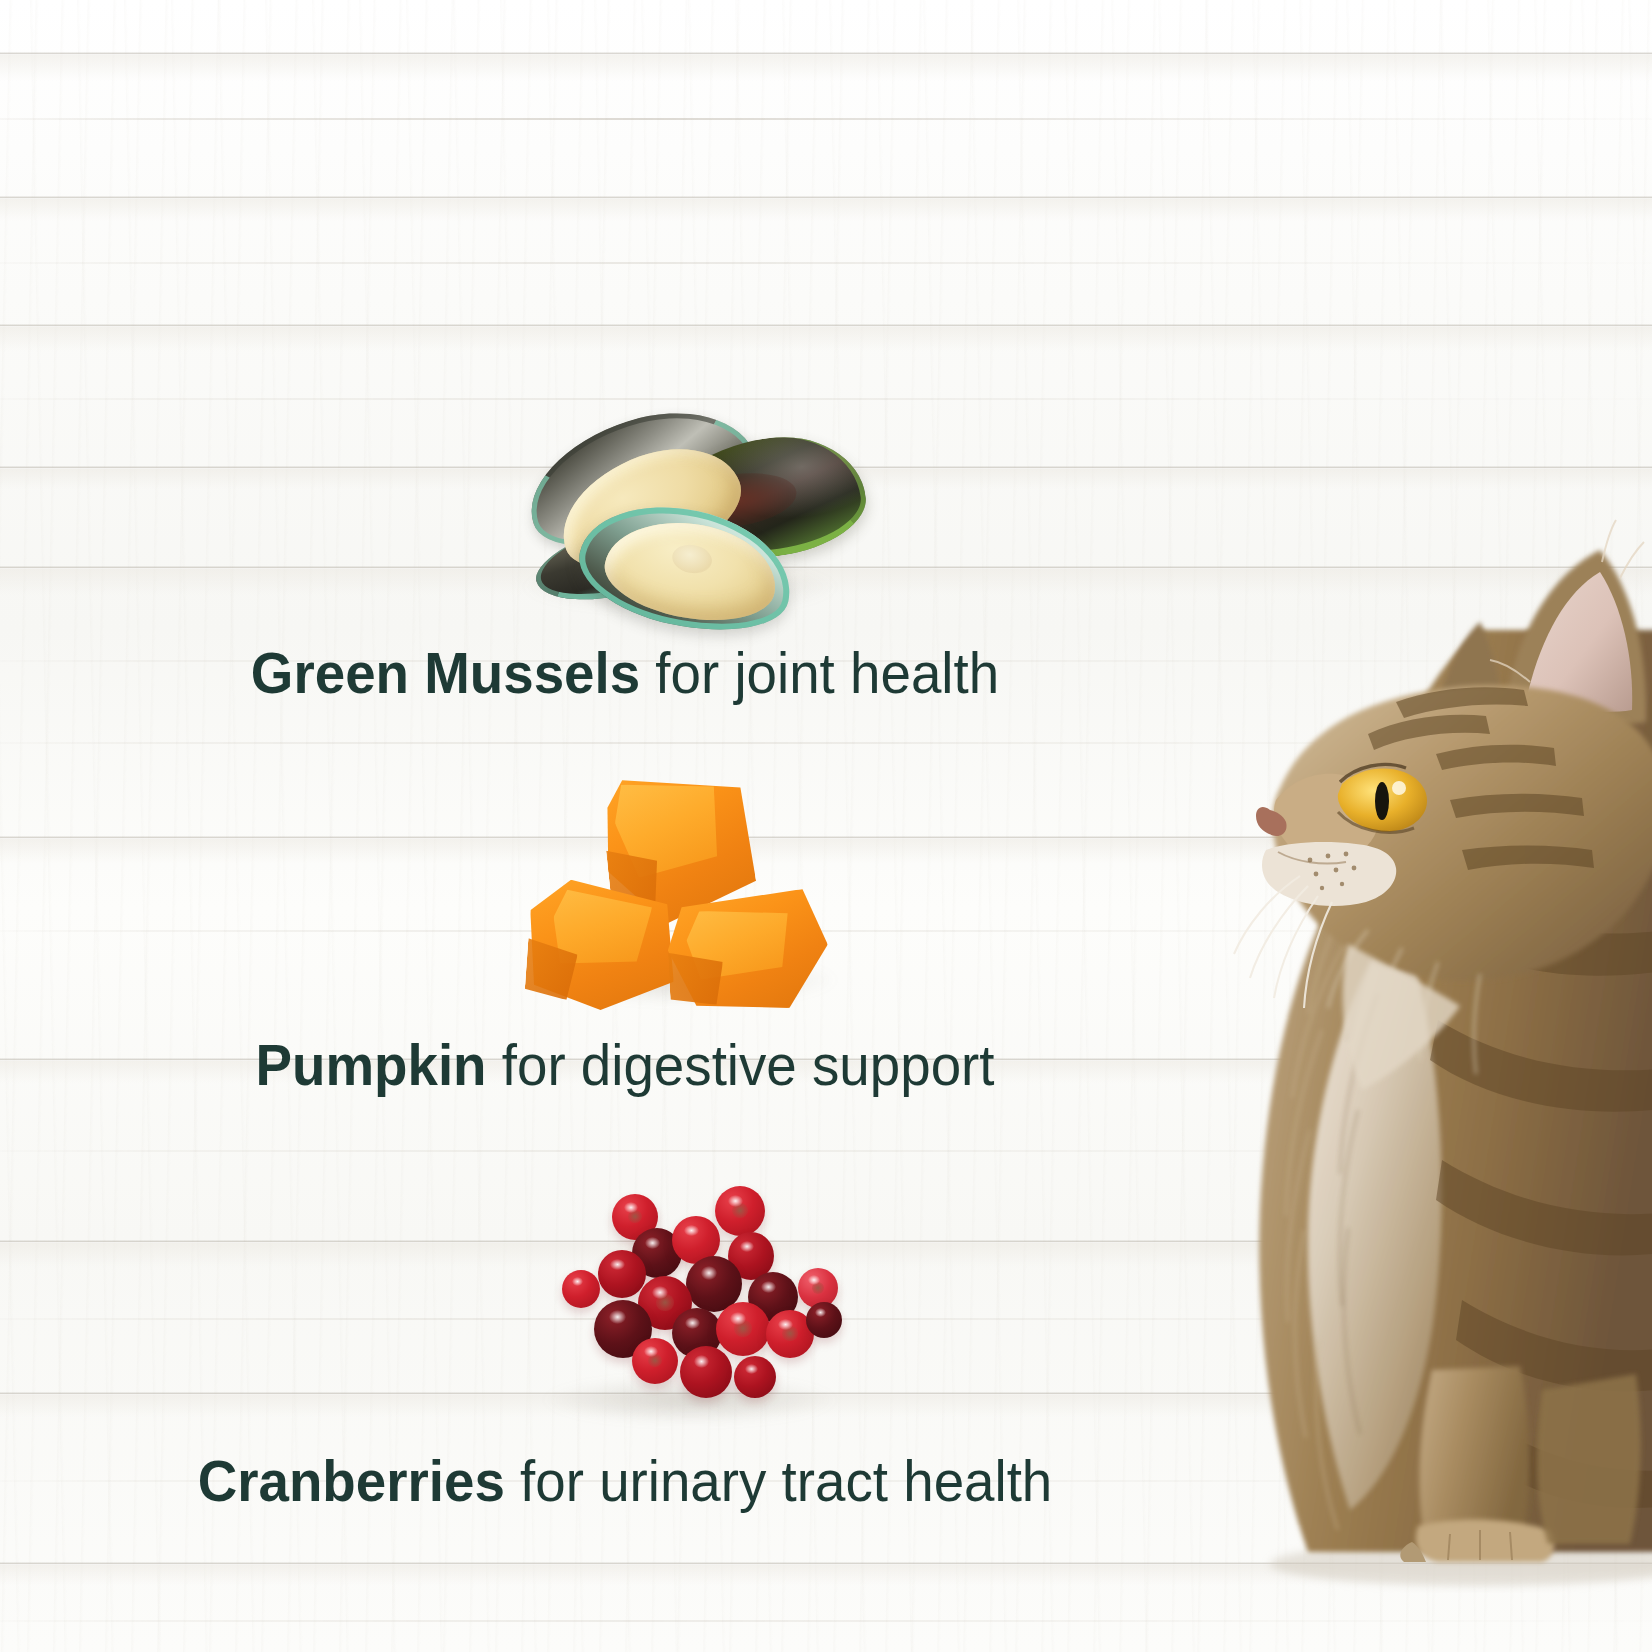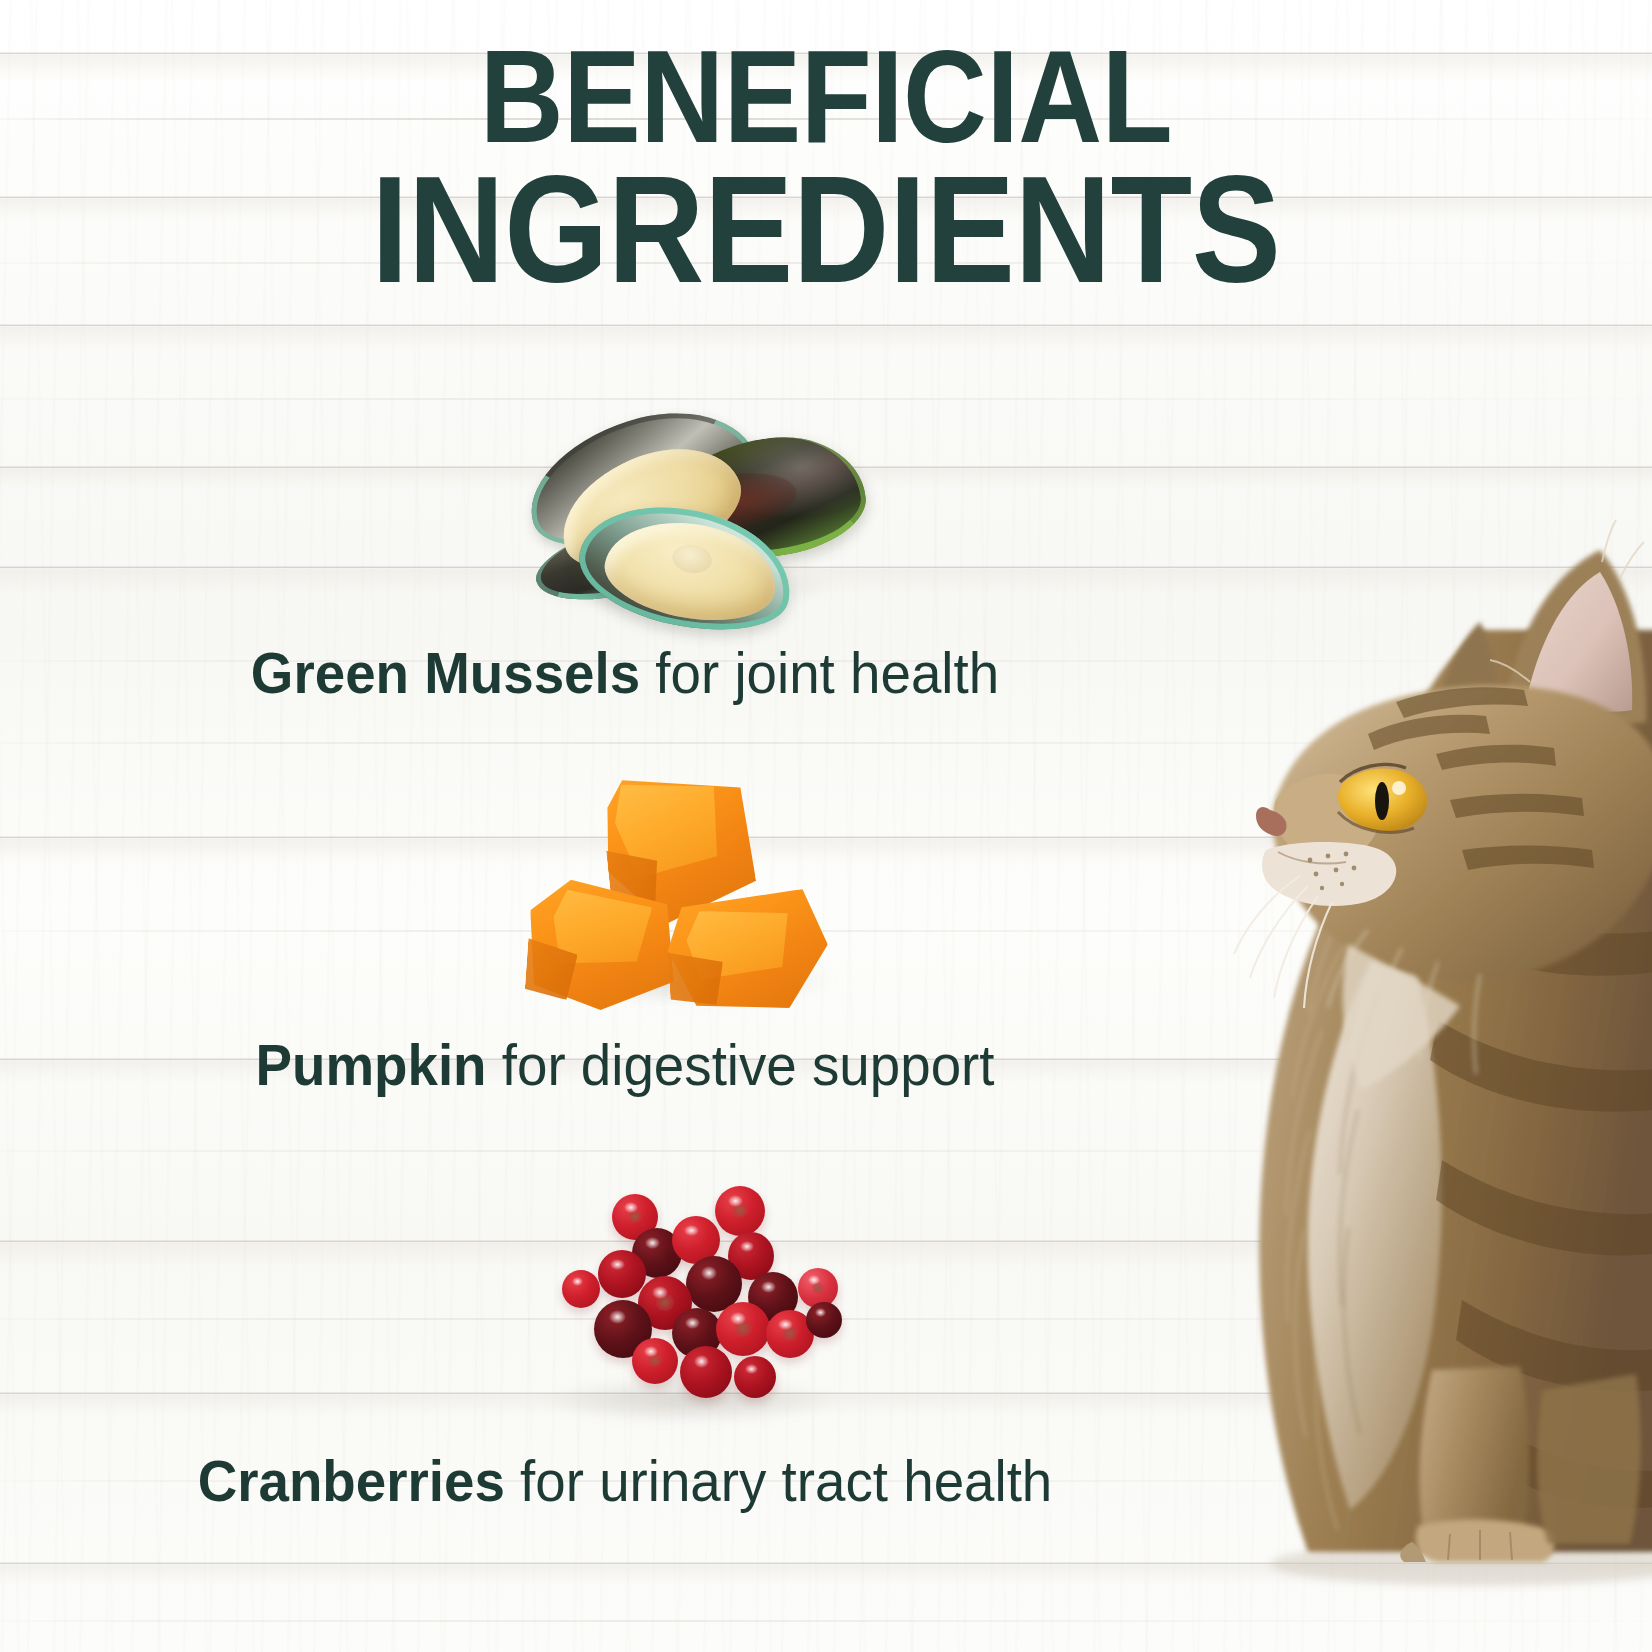--- a/index.html
+++ b/index.html
@@ -267,24 +267,20 @@
   <div class="wood-streak" style="top:262px;opacity:.55"></div>
   <div class="wood-streak" style="top:398px;opacity:.45"></div>
   <div class="wood-streak" style="top:660px;opacity:.4"></div>
   <div class="wood-streak" style="top:742px;opacity:.5"></div>
   <div class="wood-streak" style="top:930px;opacity:.45"></div>
   <div class="wood-streak" style="top:1150px;opacity:.4"></div>
   <div class="wood-streak" style="top:1318px;opacity:.5"></div>
   <div class="wood-streak" style="top:1480px;opacity:.4"></div>
   <div class="wood-streak" style="top:1620px;opacity:.45"></div>
 
-  <div class="title-block">
-    <span class="title-line l1">BENEFICIAL</span>
-    <span class="title-line l2">INGREDIENTS</span>
-  </div>
 
   <div class="shadow-soft" style="left:520px;top:560px;width:320px;height:54px;"></div>
   <div class="art mussel-wrap">
     <div class="mussel m-shell-top"></div>
     <div class="mussel m-base-1"></div>
     <div class="mussel m-closed"></div>
     <div class="mussel m-meat-1"></div>
     <div class="mussel m-front"></div>
     <div class="mussel m-meat-2"></div>
   </div>

